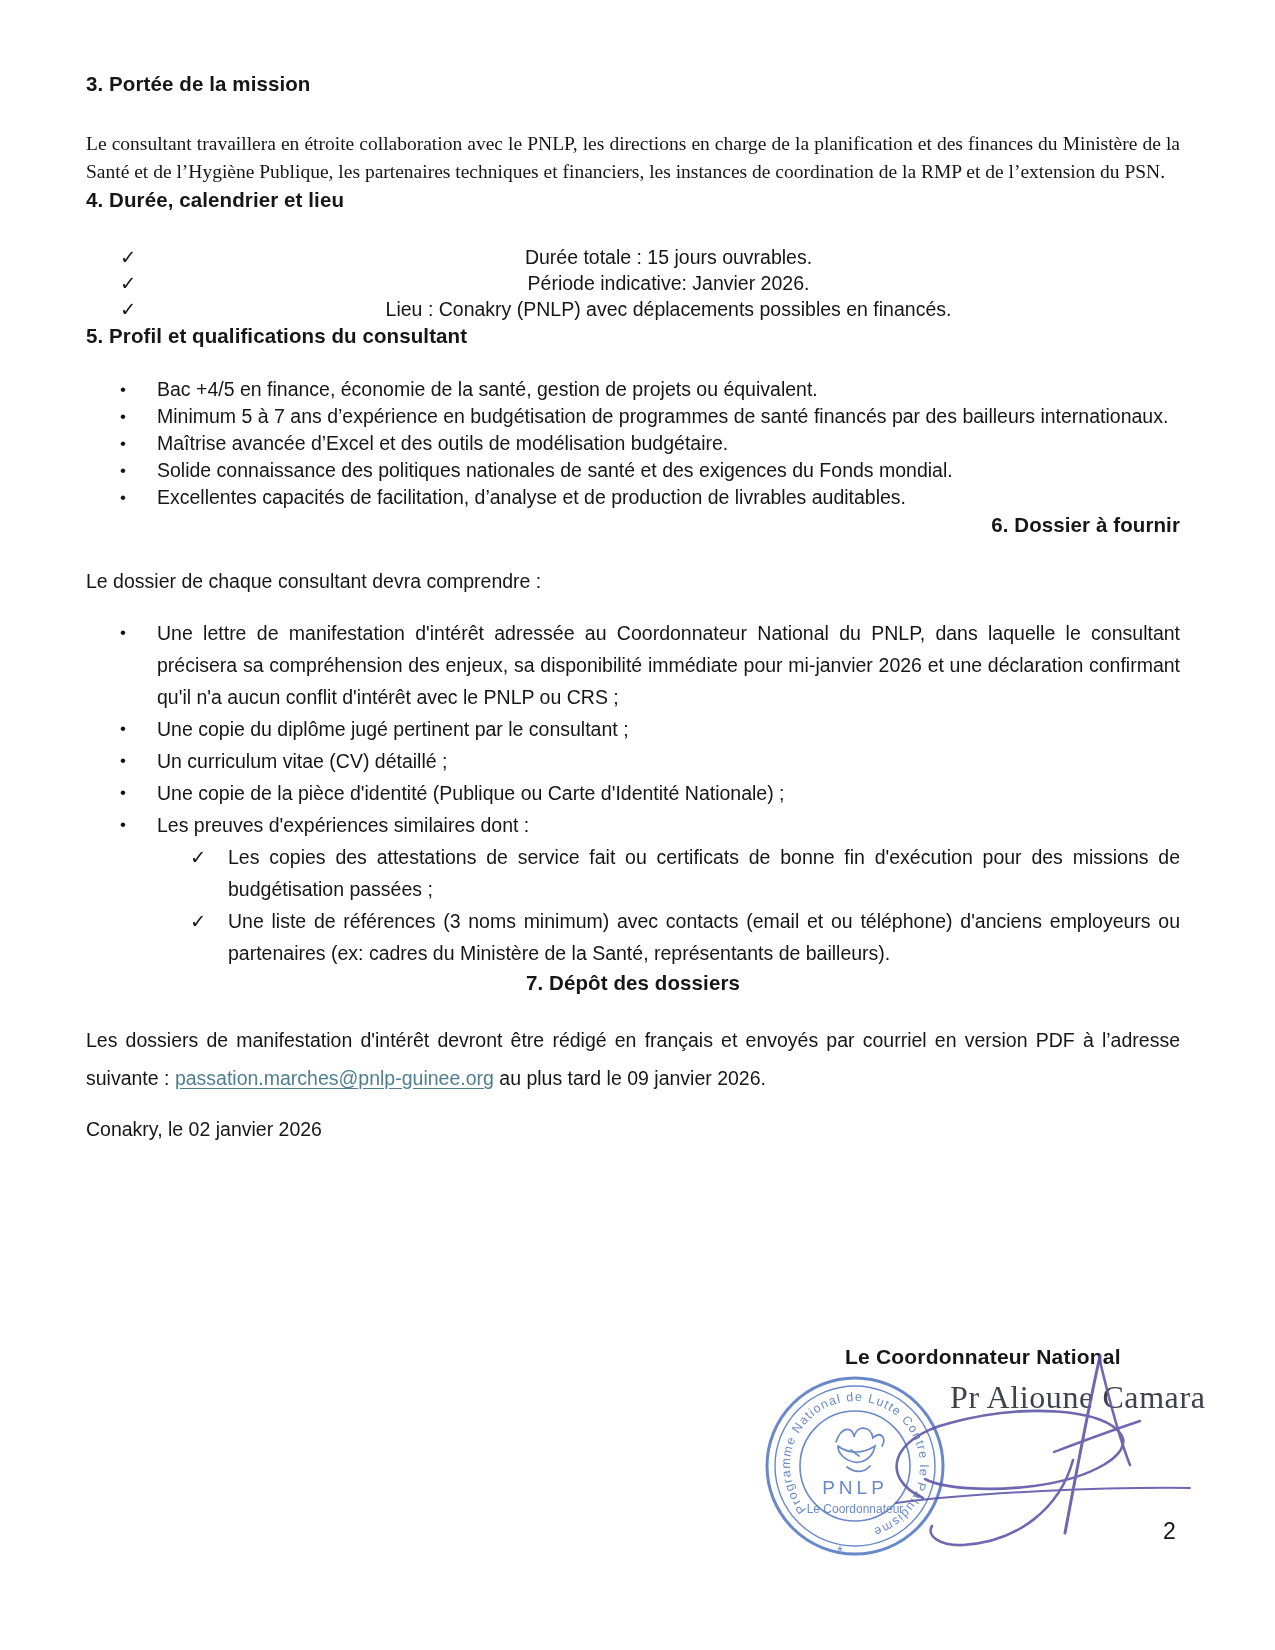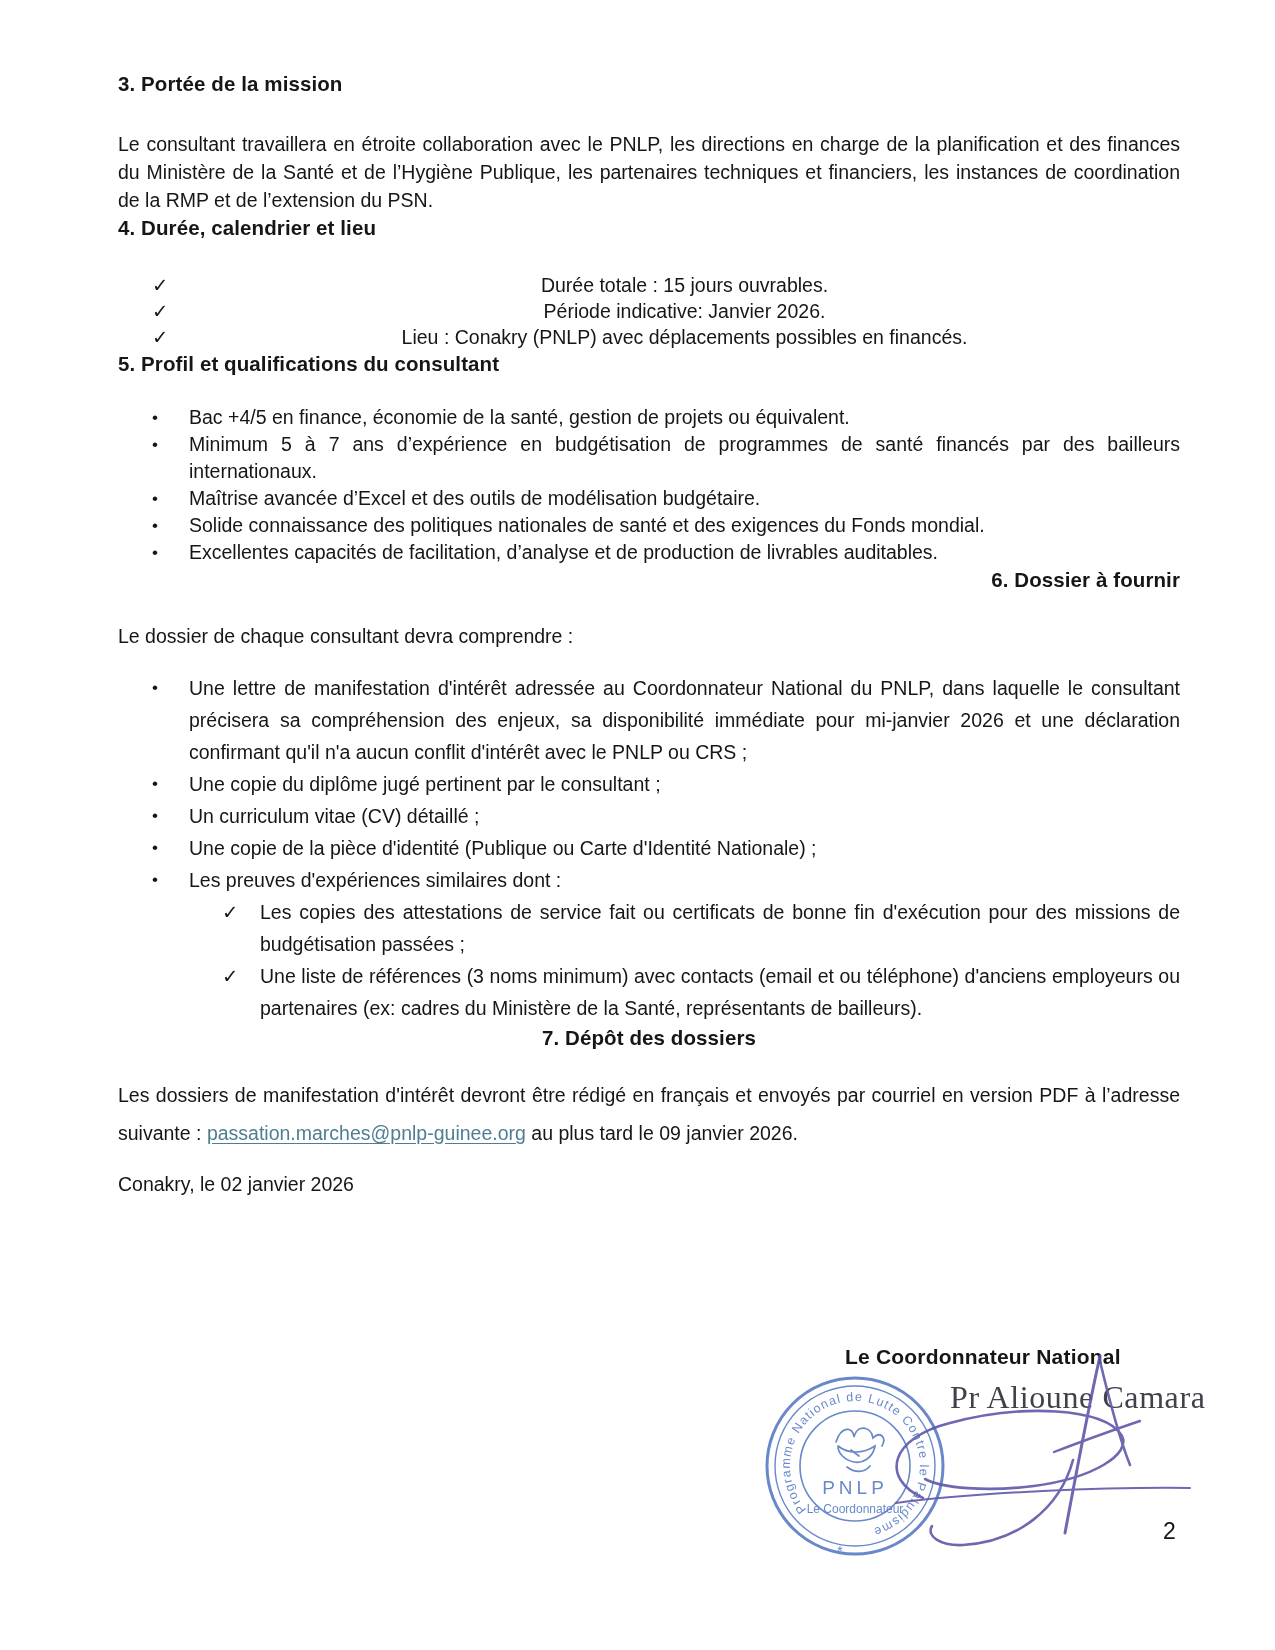--- a/index.html
+++ b/index.html
@@ -5,36 +5,36 @@
   html, body { margin: 0; padding: 0; background: #ffffff; }
   .page {
     position: relative;
     width: 1275px;
     height: 1650px;
     background: #ffffff;
     font-family: "Liberation Sans", sans-serif;
     color: #161616;
     overflow: hidden;
   }
-  .content { padding: 70px 95px 0 86px; margin-left: 32px; }
+  .content { padding: 70px 95px 0 86px; }
 
   h2.sec {
     font-size: 20.5px;
     font-weight: bold;
     line-height: 28px;
     margin: 0;
     letter-spacing: 0.1px;
   }
   .h4 { margin-top: 26px; }
   .h5 { margin-top: 28px; }
   .h6 { margin-top: 30px; text-align: right; }
   .h7 { margin-top: 26px; text-align: center; }
 
   p { margin: 0; font-size: 19.5px; }
-  .p3 { margin-top: 32px; line-height: 28px; text-align: justify; }
+  .p3 { margin-top: 32px; line-height: 28px; text-align: justify; font-family: Liberation Serif, serif; }
   .p6intro { margin-top: 28px; line-height: 28px; }
   .p7 { margin-top: 24px; line-height: 38px; text-align: justify; }
   .conakry { margin-top: 18px; line-height: 28px; }
 
   .list { margin: 0; }
   .clist { margin-top: 30px; }
   .blist { margin-top: 26px; }
   .dlist { margin-top: 22px; }
 
   .row { display: flex; font-size: 19.5px; }

